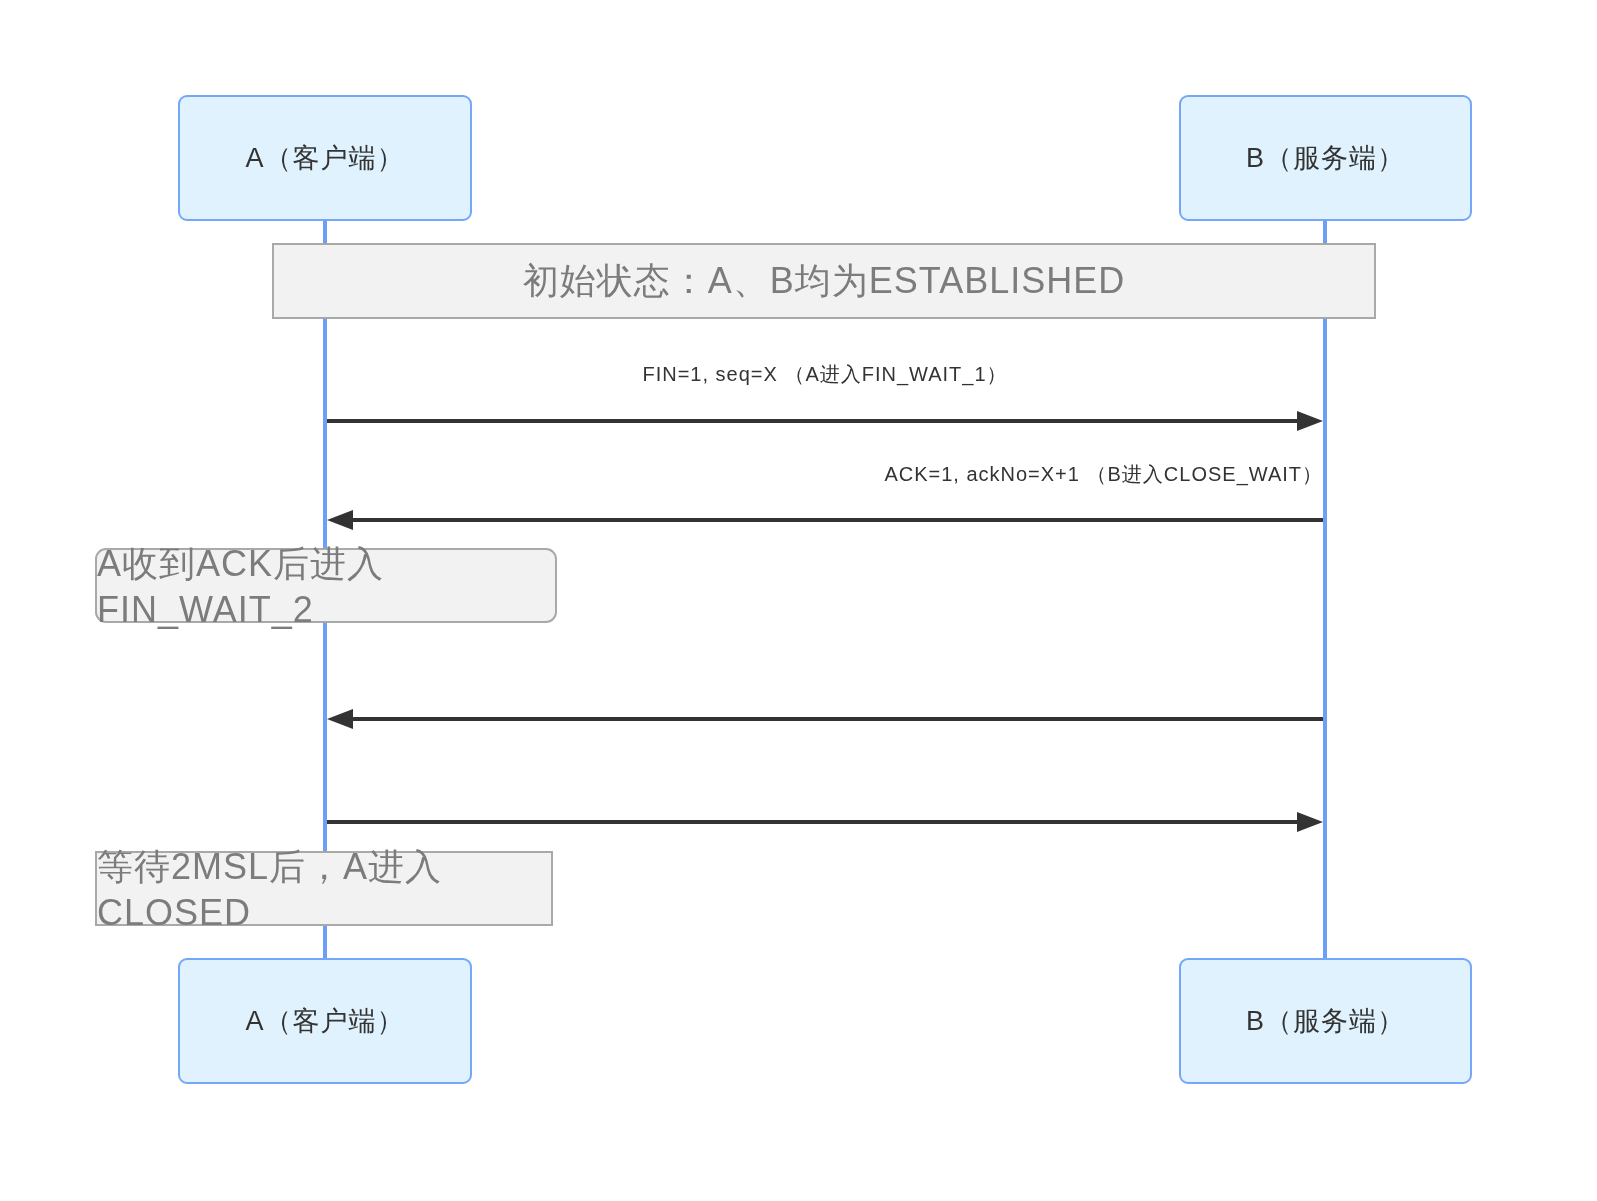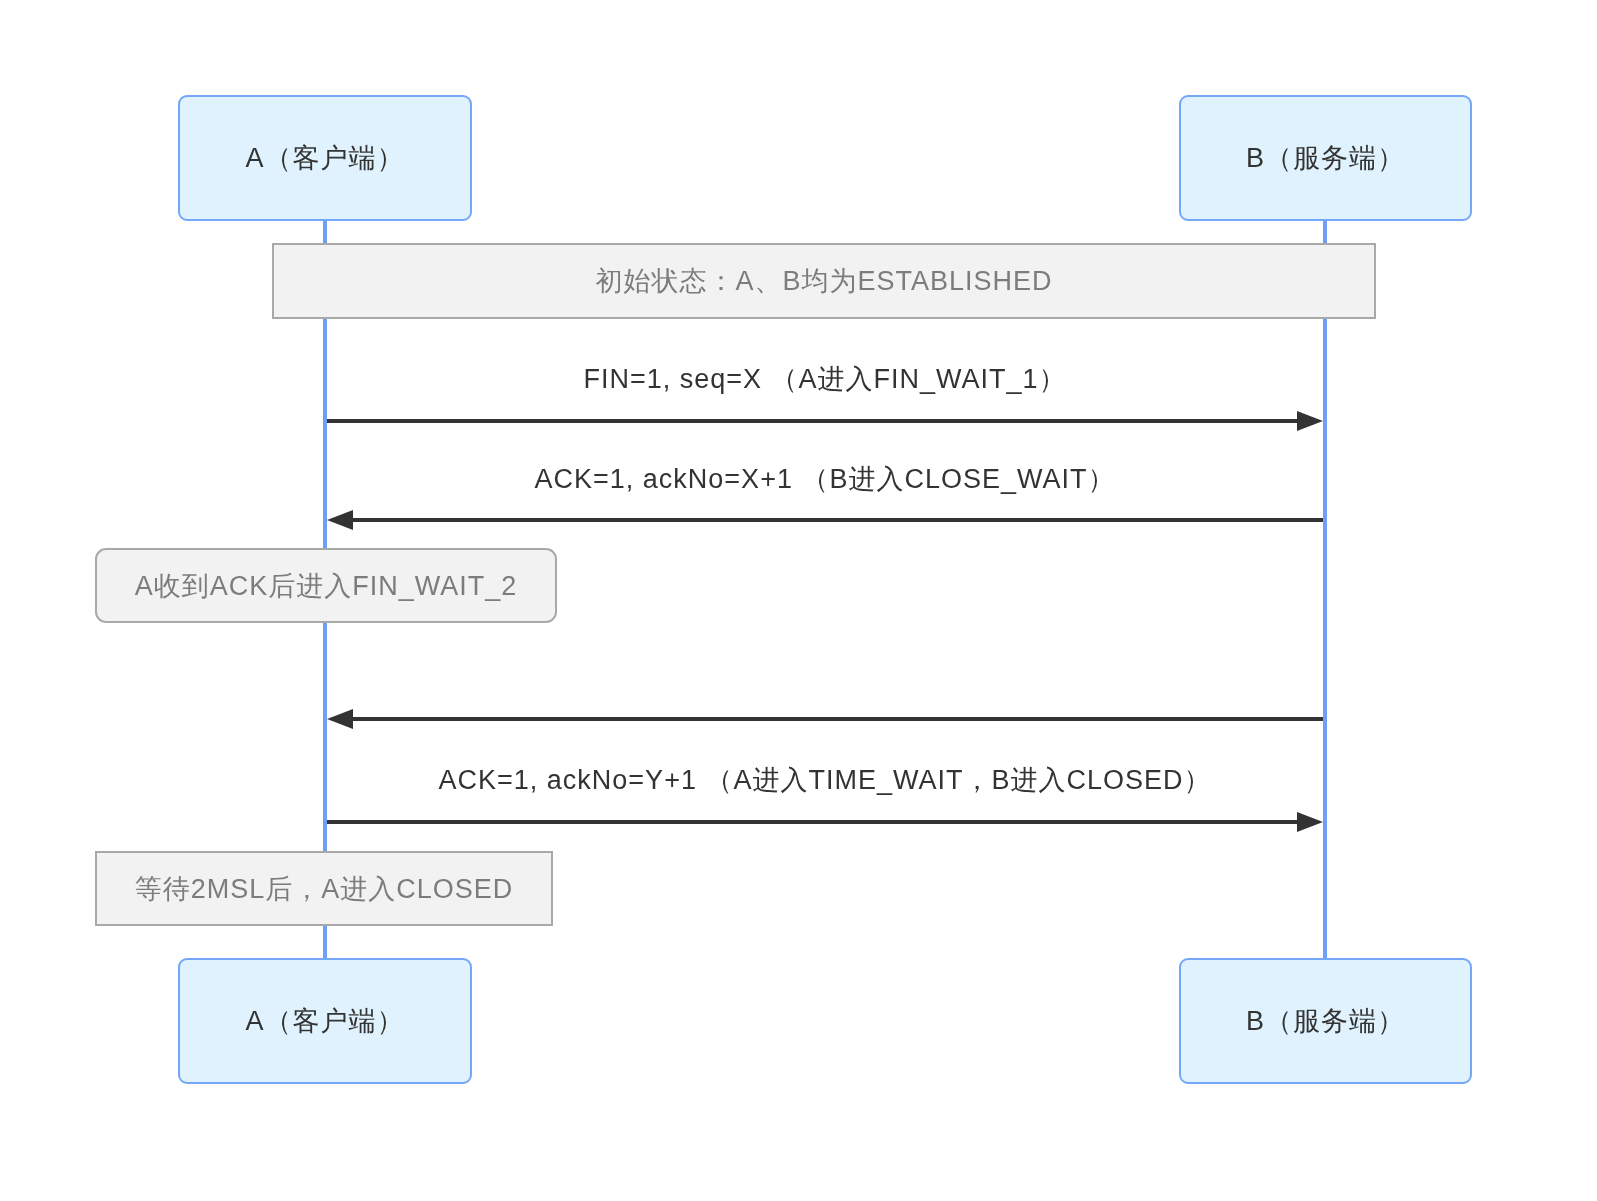--- a/index.html
+++ b/index.html
@@ -23,32 +23,32 @@
     position: absolute; top: 221px; height: 737px; width: 4px;
     background: var(--lifeline); z-index: 1;
   }
   .lifeline.ll-a { left: 323px; }
   .lifeline.ll-b { left: 1323px; }
   
   .note {
     position: absolute; box-sizing: border-box; background: var(--note_fill);
     border: 2px solid var(--note_border); color: var(--note_text);
     display: flex; align-items: center; justify-content: center;
-    font-size: 27px; z-index: 2; letter-spacing: 1px;
+    font-size: 36px; z-index: 2; letter-spacing: 1px;
   }
   .note.banner { left: 272px; top: 243px; width: 1104px; height: 76px; }
   .note.n1 { left: 95px;  top: 548px; width: 462px; height: 75px; border-radius: 11px; }
   .note.n2 { left: 95px;  top: 851px; width: 458px; height: 75px; }
   
   .msg {
     position: absolute; left: 327px; width: 996px; text-align: center;
-    font-size: 27px; color: var(--message_text); z-index: 4; letter-spacing: 1px;
+    font-size: 20px; color: var(--message_text); z-index: 4; letter-spacing: 1px;
   }
   .msg.m1 { top: 361px; }
-  .msg.m2 { top: 461px; }
+  .msg.m2 { top: 461px; text-align: right; }
   .msg.m3 { top: 659px; }
   .msg.m4 { top: 762px; }
   
   .arrow { position: absolute; left: 327px; width: 996px; height: 20px; z-index: 4; }
   .arrow.a1 { top: 411px; }
   .arrow.a2 { top: 510px; }
   .arrow.a3 { top: 709px; }
   .arrow.a4 { top: 812px; }
   .arrow .shaft { position: absolute; top: 8px; height: 4px; background: var(--arrow); left: 0; right: 0; }
   .arrow.dir-right .shaft { right: 16px; }
@@ -85,21 +85,20 @@
     <span class="head"></span>
   </div>
 
   <div class="note n1">A收到ACK后进入FIN_WAIT_2</div>
 
   <div class="arrow a3 dir-left">
     <span class="shaft"></span>
     <span class="head"></span>
   </div>
 
-  <div class="msg m4">ACK=1, ackNo=Y+1 （A进入TIME_WAIT，B进入CLOSED）</div>
   <div class="arrow a4 dir-right">
     <span class="shaft"></span>
     <span class="head"></span>
   </div>
 
   <div class="note n2">等待2MSL后，A进入CLOSED</div>
 
   <div class="actor bot-a">A（客户端）</div>
   <div class="actor bot-b">B（服务端）</div>
 

